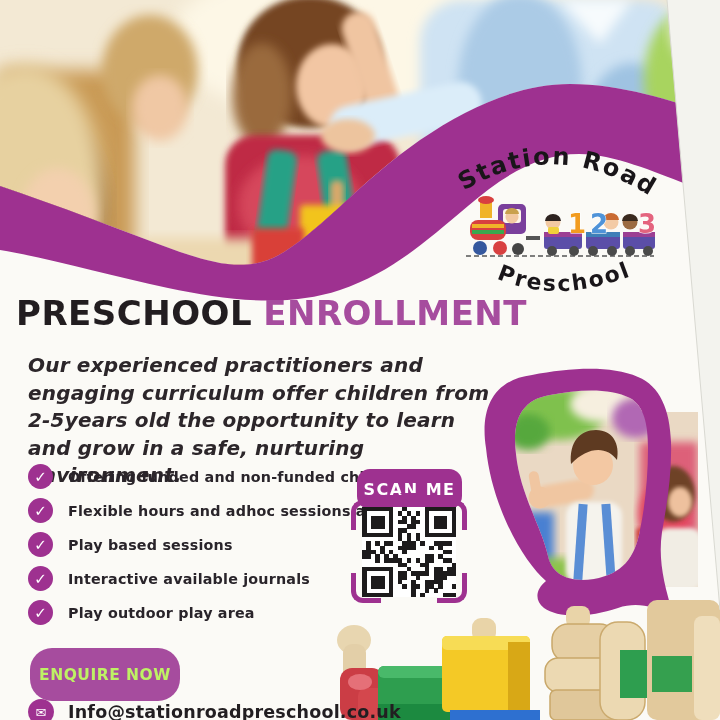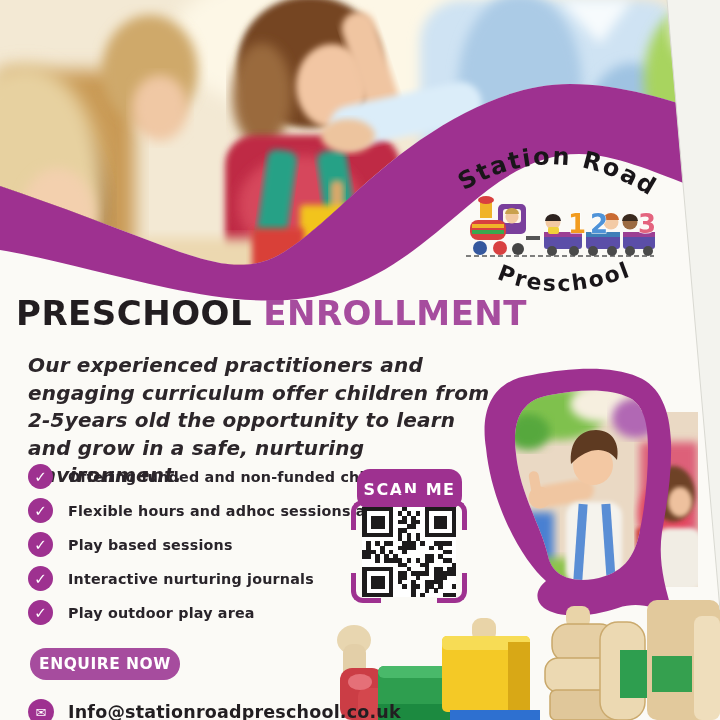--- a/index.html
+++ b/index.html
@@ -39,22 +39,22 @@
   .qr-frame i{position:absolute;width:30px;height:30px;border:5px solid var(--purple)}
   .qr-frame .tl{left:0;top:0;border-right:none;border-bottom:none;border-radius:12px 0 0 0}
   .qr-frame .tr{right:0;top:0;border-left:none;border-bottom:none;border-radius:0 12px 0 0}
   .qr-frame .bl{left:0;bottom:0;border-right:none;border-top:none;border-radius:0 0 0 12px}
   .qr-frame .br{right:0;bottom:0;border-left:none;border-top:none;border-radius:0 0 12px 0}
   .qr{position:absolute;left:362px;top:507px;width:94px;height:90px;z-index:4;background:#fff}
 
   .blob{position:absolute;left:440px;top:362px;width:280px;height:272px;z-index:2}
   .toys{position:absolute;left:300px;top:596px;width:420px;height:124px;z-index:2}
 
-  .cta{position:absolute;left:30px;top:648px;width:150px;height:32px;z-index:4;border:none;cursor:pointer;
-    background:var(--purple_soft);color:#ffffff;border-radius:22px;font-family:inherit;
+  .cta{position:absolute;left:30px;top:648px;width:150px;height:53px;z-index:4;border:none;cursor:pointer;
+    background:var(--purple_soft);color:#bef264;border-radius:22px;font-family:inherit;
     font-size:15.5px;font-weight:bold;letter-spacing:.5px}
 
   .contact{position:absolute;left:28px;top:699px;z-index:4;display:flex;align-items:center;gap:14px}
   .mail-icon{width:26px;height:26px;border-radius:50%;background:var(--purple);color:#fff;
     display:flex;align-items:center;justify-content:center;font-size:13px;flex:0 0 26px}
   .email{font-size:17.5px;font-weight:bold;color:#221e21;letter-spacing:.2px}
 </style>
 </head>
 <body>
 
@@ -198,21 +198,21 @@
     <div class="check-row">
       <span class="check-circle">✓</span>
       <span class="check-label">Flexible hours and adhoc sessions available</span>
     </div>
     <div class="check-row">
       <span class="check-circle">✓</span>
       <span class="check-label">Play based sessions</span>
     </div>
     <div class="check-row">
       <span class="check-circle">✓</span>
-      <span class="check-label">Interactive nurturing journals</span>
+      <span class="check-label">Interactive available journals</span>
     </div>
     <div class="check-row">
       <span class="check-circle">✓</span>
       <span class="check-label">Play outdoor play area</span>
     </div>
   </div>
 
   <div class="scanme">SCAN ME</div>
   <div class="scanme-arrow"></div>
   <div class="qr-frame">

